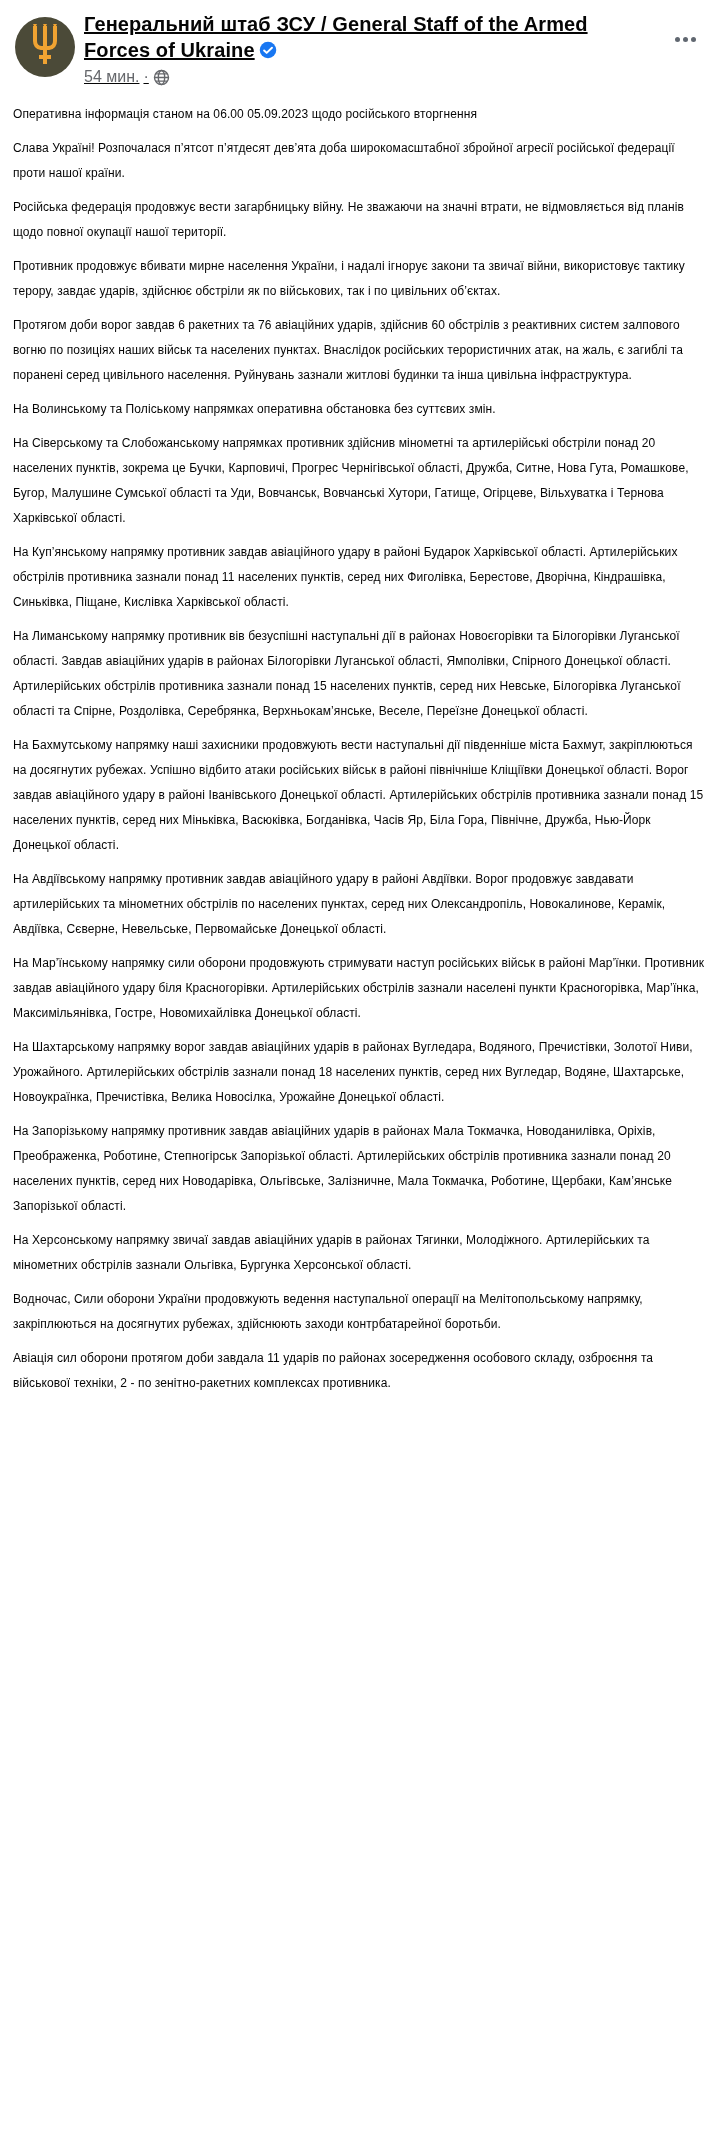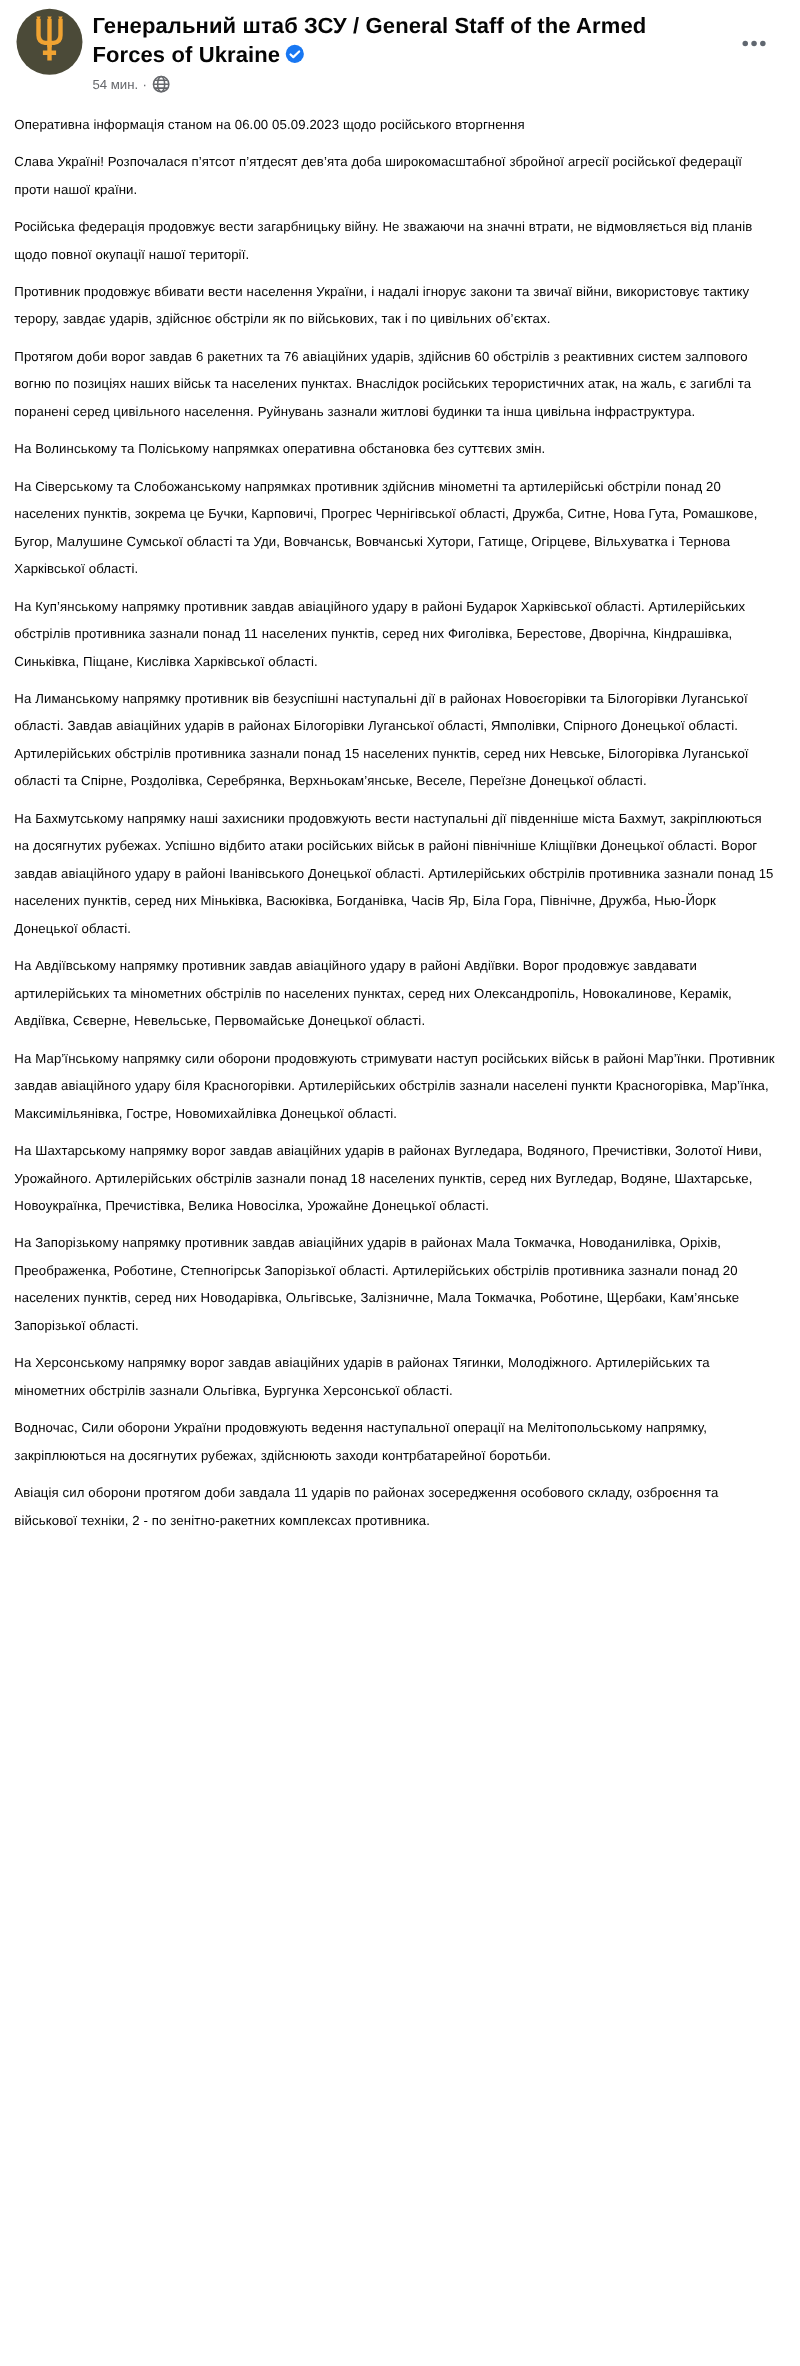--- a/index.html
+++ b/index.html
@@ -7,23 +7,24 @@
   body {
     width: 727px;
     font-family: "Liberation Sans", "DejaVu Sans", sans-serif;
     color: #050505;
   }
   .post { width: 727px; background: #ffffff; padding-top: 8px; }
 
   
   .post-header {
     display: flex;
-    align-items: flex-start;
+    align-items: center;
     padding: 0 28px 6px 15px;
     position: relative;
+    text-decoration: underline;
   }
   .avatar {
     width: 60px; height: 60px;
     border-radius: 50%;
     background: #4b4a38;
     flex: 0 0 60px;
     display: flex; align-items: center; justify-content: center;
     cursor: pointer;
     overflow: hidden;
   }
@@ -34,21 +35,21 @@
     font-weight: 700;
     color: #050505;
     letter-spacing: 0.1px;
     max-width: 545px;
     cursor: pointer;
   }
   .page-name .vbadge { margin-left: 4px; vertical-align: -2px; }
   .meta-row {
     margin-top: 3px;
     display: flex; align-items: center;
-    font-size: 12px;
+    font-size: 16px;
     color: #65676b;
     gap: 4px;
   }
   .meta-row .sep { color: #65676b; }
   .more-btn {
     position: absolute;
     top: 16px; right: 24px;
     width: 36px; height: 30px;
     display: flex; align-items: center; justify-content: center;
     gap: 3px;
@@ -119,29 +120,29 @@
       <i></i>
         <i></i>
         <i></i>
     </div>
   </div>
 
   <div class="post-body">
       <p>Оперативна інформація станом на 06.00 05.09.2023 щодо російського вторгнення</p>
       <p>Слава Україні! Розпочалася п’ятсот п’ятдесят дев’ята доба широкомасштабної збройної агресії російської федерації проти нашої країни.</p>
       <p>Російська федерація продовжує вести загарбницьку війну. Не зважаючи на значні втрати, не відмовляється від планів щодо повної окупації нашої території.</p>
-      <p>Противник продовжує вбивати вести населення України, і надалі ігнорує закони та звичаї війни, використовує тактику терору, завдає ударів, здійснює обстріли як по військових, так і по цивільних об’єктах.</p>
+      <p>Противник продовжує вбивати мирне населення України, і надалі ігнорує закони та звичаї війни, використовує тактику терору, завдає ударів, здійснює обстріли як по військових, так і по цивільних об’єктах.</p>
       <p>Протягом доби ворог завдав 6 ракетних та 76 авіаційних ударів, здійснив 60 обстрілів з реактивних систем залпового вогню по позиціях наших військ та населених пунктах. Внаслідок російських терористичних атак, на жаль, є загиблі та поранені серед цивільного населення. Руйнувань зазнали житлові будинки та інша цивільна інфраструктура.</p>
       <p>На Волинському та Поліському напрямках оперативна обстановка без суттєвих змін.</p>
       <p>На Сіверському та Слобожанському напрямках противник здійснив мінометні та артилерійські обстріли понад 20 населених пунктів, зокрема це Бучки, Карповичі, Прогрес Чернігівської області, Дружба, Ситне, Нова Гута, Ромашкове, Бугор, Малушине Сумської області та Уди, Вовчанськ, Вовчанські Хутори, Гатище, Огірцеве, Вільхуватка і Тернова Харківської області.</p>
       <p>На Куп’янському напрямку противник завдав авіаційного удару в районі Бударок Харківської області. Артилерійських обстрілів противника зазнали понад 11 населених пунктів, серед них Фиголівка, Берестове, Дворічна, Кіндрашівка, Синьківка, Піщане, Кислівка Харківської області.</p>
       <p>На Лиманському напрямку противник вів безуспішні наступальні дії в районах Новоєгорівки та Білогорівки Луганської області. Завдав авіаційних ударів в районах Білогорівки Луганської області, Ямполівки, Спірного Донецької області. Артилерійських обстрілів противника зазнали понад 15 населених пунктів, серед них Невське, Білогорівка Луганської області та Спірне, Роздолівка, Серебрянка, Верхньокам’янське, Веселе, Переїзне Донецької області.</p>
       <p>На Бахмутському напрямку наші захисники продовжують вести наступальні дії південніше міста Бахмут, закріплюються на досягнутих рубежах. Успішно відбито атаки російських військ в районі північніше Кліщіївки Донецької області. Ворог завдав авіаційного удару в районі Іванівського Донецької області. Артилерійських обстрілів противника зазнали понад 15 населених пунктів, серед них Міньківка, Васюківка, Богданівка, Часів Яр, Біла Гора, Північне, Дружба, Нью-Йорк  Донецької області.</p>
       <p>На Авдіївському напрямку противник завдав авіаційного удару в районі Авдіївки. Ворог продовжує завдавати артилерійських та мінометних обстрілів по населених пунктах, серед них Олександропіль, Новокалинове, Керамік, Авдіївка, Сєверне, Невельське, Первомайське Донецької області.</p>
       <p>На Мар’їнському напрямку сили оборони продовжують стримувати наступ російських військ в районі Мар’їнки. Противник завдав авіаційного удару біля Красногорівки. Артилерійських обстрілів зазнали населені пункти Красногорівка, Мар’їнка, Максимільянівка, Гостре, Новомихайлівка Донецької області.</p>
       <p>На Шахтарському напрямку ворог завдав авіаційних ударів в районах Вугледара, Водяного, Пречистівки, Золотої Ниви, Урожайного. Артилерійських обстрілів зазнали понад 18 населених пунктів, серед них Вугледар, Водяне, Шахтарське, Новоукраїнка, Пречистівка, Велика Новосілка, Урожайне Донецької області.</p>
       <p>На Запорізькому напрямку противник завдав авіаційних ударів в районах Мала Токмачка, Новоданилівка, Оріхів, Преображенка, Роботине, Степногірськ Запорізької області.  Артилерійських обстрілів  противника зазнали понад 20 населених пунктів, серед них Новодарівка, Ольгівське, Залізничне, Мала Токмачка, Роботине, Щербаки, Кам’янське Запорізької області.</p>
-      <p>На Херсонському напрямку ворог завдав авіаційних ударів в районах  Тягинки, Молодіжного. Артилерійських та мінометних обстрілів  зазнали Ольгівка, Бургунка Херсонської області.</p>
+      <p>На Херсонському напрямку звичаї завдав авіаційних ударів в районах  Тягинки, Молодіжного. Артилерійських та мінометних обстрілів  зазнали Ольгівка, Бургунка Херсонської області.</p>
       <p>Водночас, Сили оборони України продовжують ведення наступальної операції на Мелітопольському напрямку, закріплюються на досягнутих рубежах, здійснюють заходи контрбатарейної боротьби.</p>
       <p>Авіація сил оборони протягом доби завдала 11 ударів по районах зосередження особового складу, озброєння та військової техніки, 2 - по зенітно-ракетних комплексах противника.</p>
     </div>
 
 </div>
 
 </body></html>

